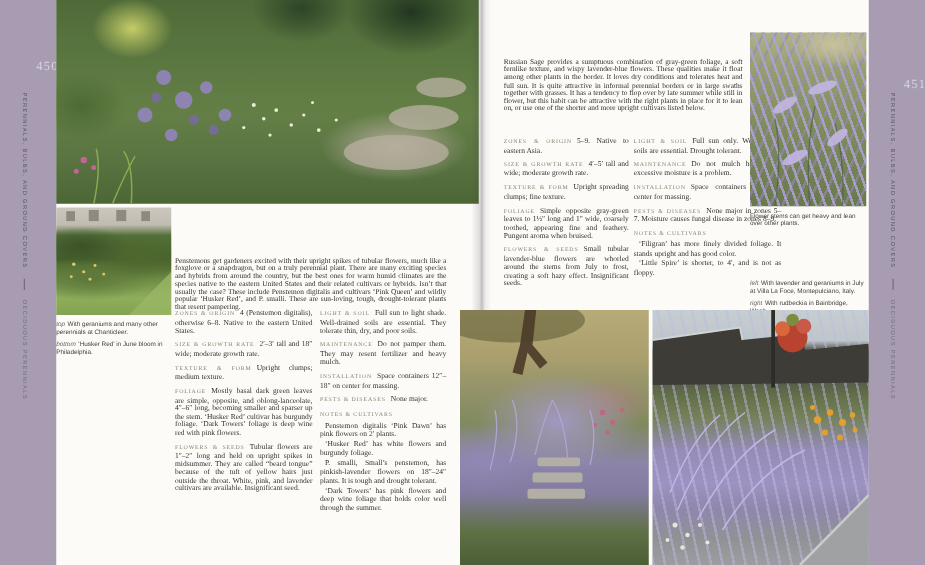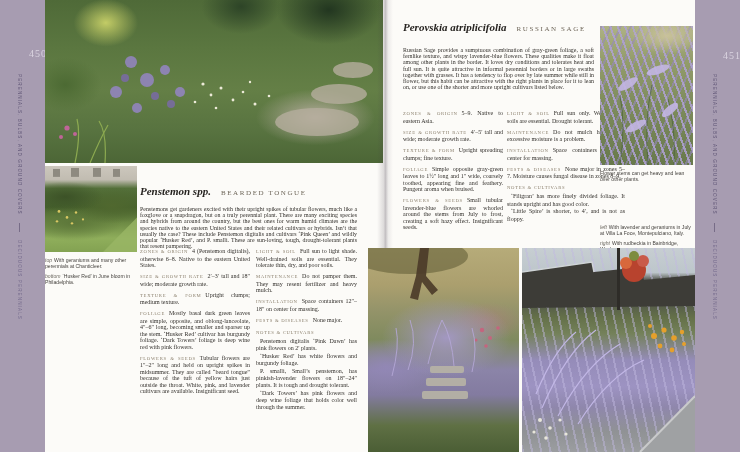--- a/index.html
+++ b/index.html
@@ -4,21 +4,21 @@
 <style>
   html,body{margin:0;padding:0;background:#e8e5df;}
   .spread{position:relative;width:740px;height:452px;background:#fcfbf8;overflow:hidden;
           font-family:"Liberation Serif",serif;color:#2f2c29;}
   
   .sidebar{position:absolute;top:0;width:45px;height:452px;background:#a79cb1;}
   .sidebar.sb-left{left:0;}
   .sidebar.sb-right{left:695px;}
   .pagenum{position:absolute;font-size:10px;letter-spacing:1px;color:#dad4e0;margin-left:16px;}
   .pagenum.pn-left{left:13px;top:48px;}
-  .pagenum.pn-right{left:707px;top:50px;text-align:right;}
+  .pagenum.pn-right{left:707px;top:62px;text-align:right;}
   .spine{position:absolute;top:74px;display:flex;flex-direction:column;align-items:center;gap:8px;}
   .spine.sp-left{left:17px;}
   .spine.sp-right{left:712px;}
   .spine span{writing-mode:vertical-rl;font-family:"Liberation Sans",sans-serif;
               font-size:4.6px;letter-spacing:1.1px;text-transform:uppercase;}
   .spine .sp-chapter{color:#5d5374;}
   .spine .sp-section{color:#746a8c;}
   .spine .sp-divider{width:1px;height:9px;background:rgba(80,70,100,.55);}
   
   .gutter{position:absolute;left:377px;top:0;width:16px;height:452px;
@@ -169,24 +169,20 @@
     </svg>
   </div>
 
   <div class="caption-block cb-left">
 
       <p class="cap cont"><span class="cap-prefix">top</span><span>With geraniums and many other perennials at Chanticleer.</span></p>
 
       <p class="cap cont"><span class="cap-prefix">bottom</span><span>‘Husker Red’ in June bloom in Philadelphia.</span></p>
     </div>
 
-  <div class="species-title st-left">
-    <span class="latin">Penstemon spp.</span>
-    <span class="common">BEARDED TONGUE</span>
-  </div>
   <p class="intro in-left">Penstemons get gardeners excited with their upright spikes of tubular flowers, much like a foxglove or a snapdragon, but on a truly perennial plant. There are many exciting species and hybrids from around the country, but the best ones for warm humid climates are the species native to the eastern United States and their related cultivars or hybrids. Isn’t that usually the case? These include Penstemon digitalis and cultivars ‘Pink Queen’ and wildly popular ‘Husker Red’, and P. smalli. These are sun-loving, tough, drought-tolerant plants that resent pampering.</p>
 
   <div class="col col-l1">
 
       <p class="entry"><span class="lbl">ZONES &amp; ORIGIN</span><span class="txt">4 (Penstemon digitalis), otherwise 6–8. Native to the eastern United States.</span></p>
 
       <p class="entry"><span class="lbl">SIZE &amp; GROWTH RATE</span><span class="txt">2′–3′ tall and 18″ wide; moderate growth rate.</span></p>
 
       <p class="entry"><span class="lbl">TEXTURE &amp; FORM</span><span class="txt">Upright clumps; medium texture.</span></p>
 
@@ -210,24 +206,20 @@
 
       <p class="entry cont"><span class="lbl"></span><span class="txt">‘Husker Red’ has white flowers and burgundy foliage.</span></p>
 
       <p class="entry cont"><span class="lbl"></span><span class="txt">P. smalli, Small’s penstemon, has pinkish-lavender flowers on 18″–24″ plants. It is tough and drought tolerant.</span></p>
 
       <p class="entry cont"><span class="lbl"></span><span class="txt">‘Dark Towers’ has pink flowers and deep wine foliage that holds color well through the summer.</span></p>
     </div>
 
   <div class="gutter"></div>
 
-  <div class="species-title st-right">
-    <span class="latin">Perovskia atriplicifolia</span>
-    <span class="common">RUSSIAN SAGE</span>
-  </div>
   <p class="intro in-right">Russian Sage provides a sumptuous combination of gray-green foliage, a soft fernlike texture, and wispy lavender-blue flowers. These qualities make it float among other plants in the border. It loves dry conditions and tolerates heat and full sun. It is quite attractive in informal perennial borders or in large swaths together with grasses. It has a tendency to flop over by late summer while still in flower, but this habit can be attractive with the right plants in place for it to lean on, or use one of the shorter and more upright cultivars listed below.</p>
 
   <div class="col col-r1">
 
       <p class="entry"><span class="lbl">ZONES &amp; ORIGIN</span><span class="txt">5–9. Native to eastern Asia.</span></p>
 
       <p class="entry"><span class="lbl">SIZE &amp; GROWTH RATE</span><span class="txt">4′–5′ tall and wide; moderate growth rate.</span></p>
 
       <p class="entry"><span class="lbl">TEXTURE &amp; FORM</span><span class="txt">Upright spreading clumps; fine texture.</span></p>
 

